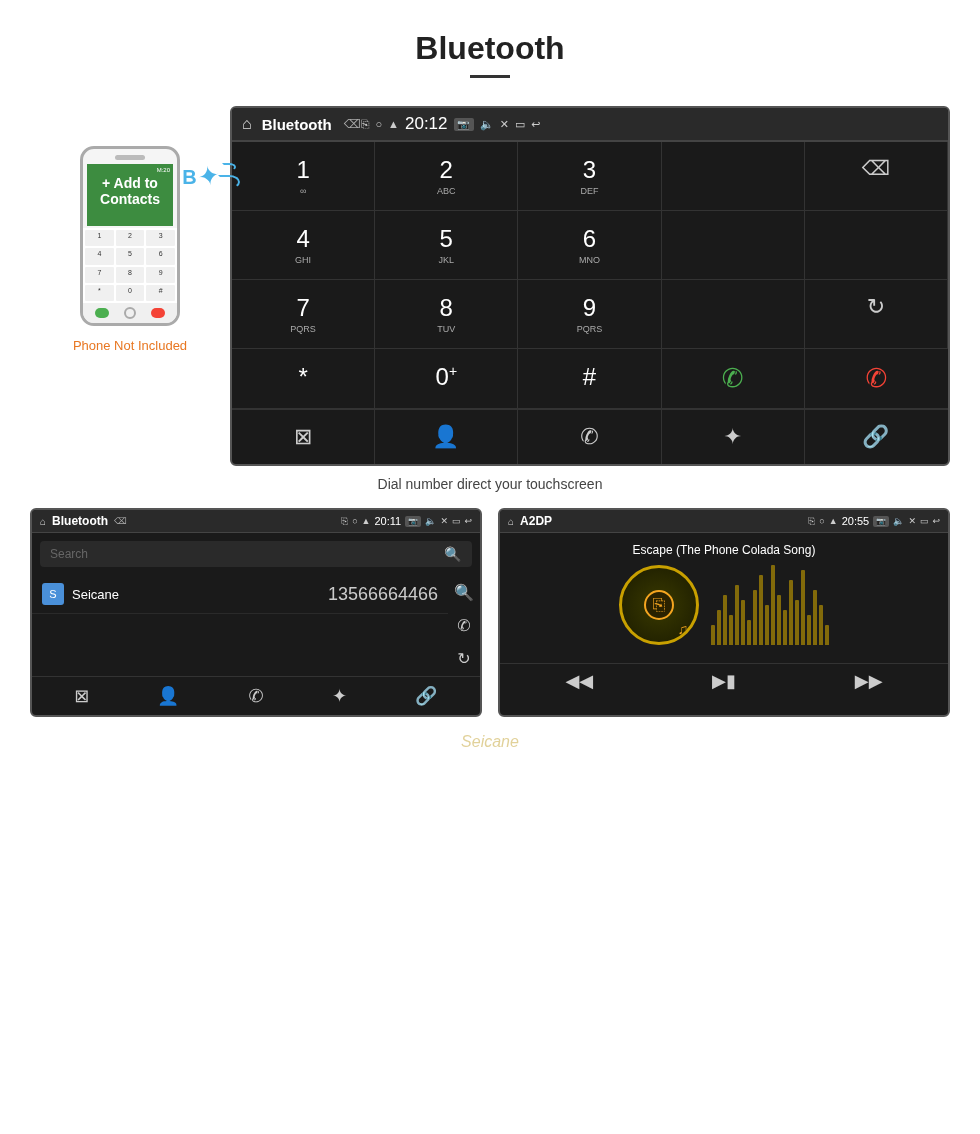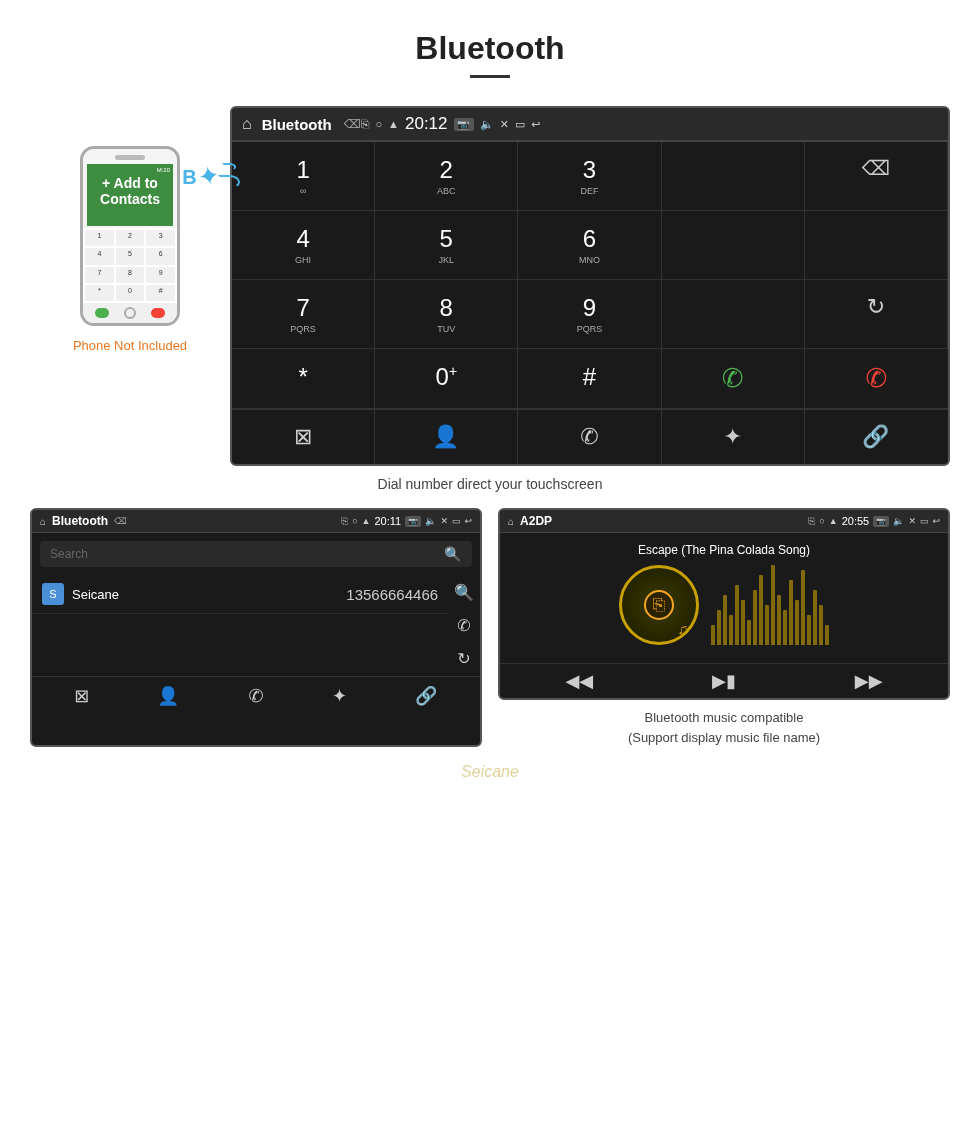--- a/index.html
+++ b/index.html
@@ -264,21 +264,21 @@
       border-radius: 3px;
       display: flex;
       align-items: center;
       justify-content: center;
       font-size: 11px;
       color: #fff;
       margin-right: 8px;
       flex-shrink: 0;
     }
     .pb-name { font-size: 13px; color: #fff; flex: 1; }
-    .pb-number { font-size: 15px; color: #ccc; }
+    .pb-number { font-size: 18px; color: #ccc; }
     .pb-right-icons {
       display: flex;
       flex-direction: column;
       gap: 14px;
       padding: 8px 6px;
     }
     .pb-right-icon { font-size: 16px; color: #ccc; text-align: center; cursor: pointer; }
     .pb-content { display: flex; }
     .pb-list { flex: 1; }
     .pb-bottom-bar {
@@ -592,21 +592,21 @@
           <span class="small-time">20:55</span>
           <span style="background:#555;padding:1px 3px;border-radius:2px;font-size:8px;">📷</span>
           <span>🔈</span>
           <span>✕</span>
           <span>▭</span>
           <span>↩</span>
         </div>
       </div>
 
       <div class="music-content">
-        <div class="music-song-title">Escape (The Pina Colada Song)</div>
+        <div class="music-song-title">Escape (The Phone Colada Song)</div>
         <div class="music-center">
 
           <div class="album-art">
             <div class="album-art-inner">
               <span class="bt-music-icon">⎘</span>
             </div>
             <span style="position:absolute;bottom:5px;right:8px;font-size:14px;color:#f4a520;">♫</span>
           </div>
 
           <div class="music-viz">
@@ -633,23 +633,19 @@
           </div>
         </div>
       </div>
 
       <div class="music-controls">
         <span class="music-ctrl-btn">◀◀</span>
         <span class="music-ctrl-btn">▶▮</span>
         <span class="music-ctrl-btn">▶▶</span>
       </div>
     </div>
-    <div class="screenshot-caption">
-      <span>Bluetooth music compatible</span><br>
-      <span>(Support display music file name)</span>
-    </div>
   </div>
 
 </div>
 
 <div style="text-align:center;padding:4px 0 10px;">
   <span style="font-size:16px;color:rgba(180,140,0,0.4);font-style:italic;">Seicane</span>
 </div>
 
 </body></html>

